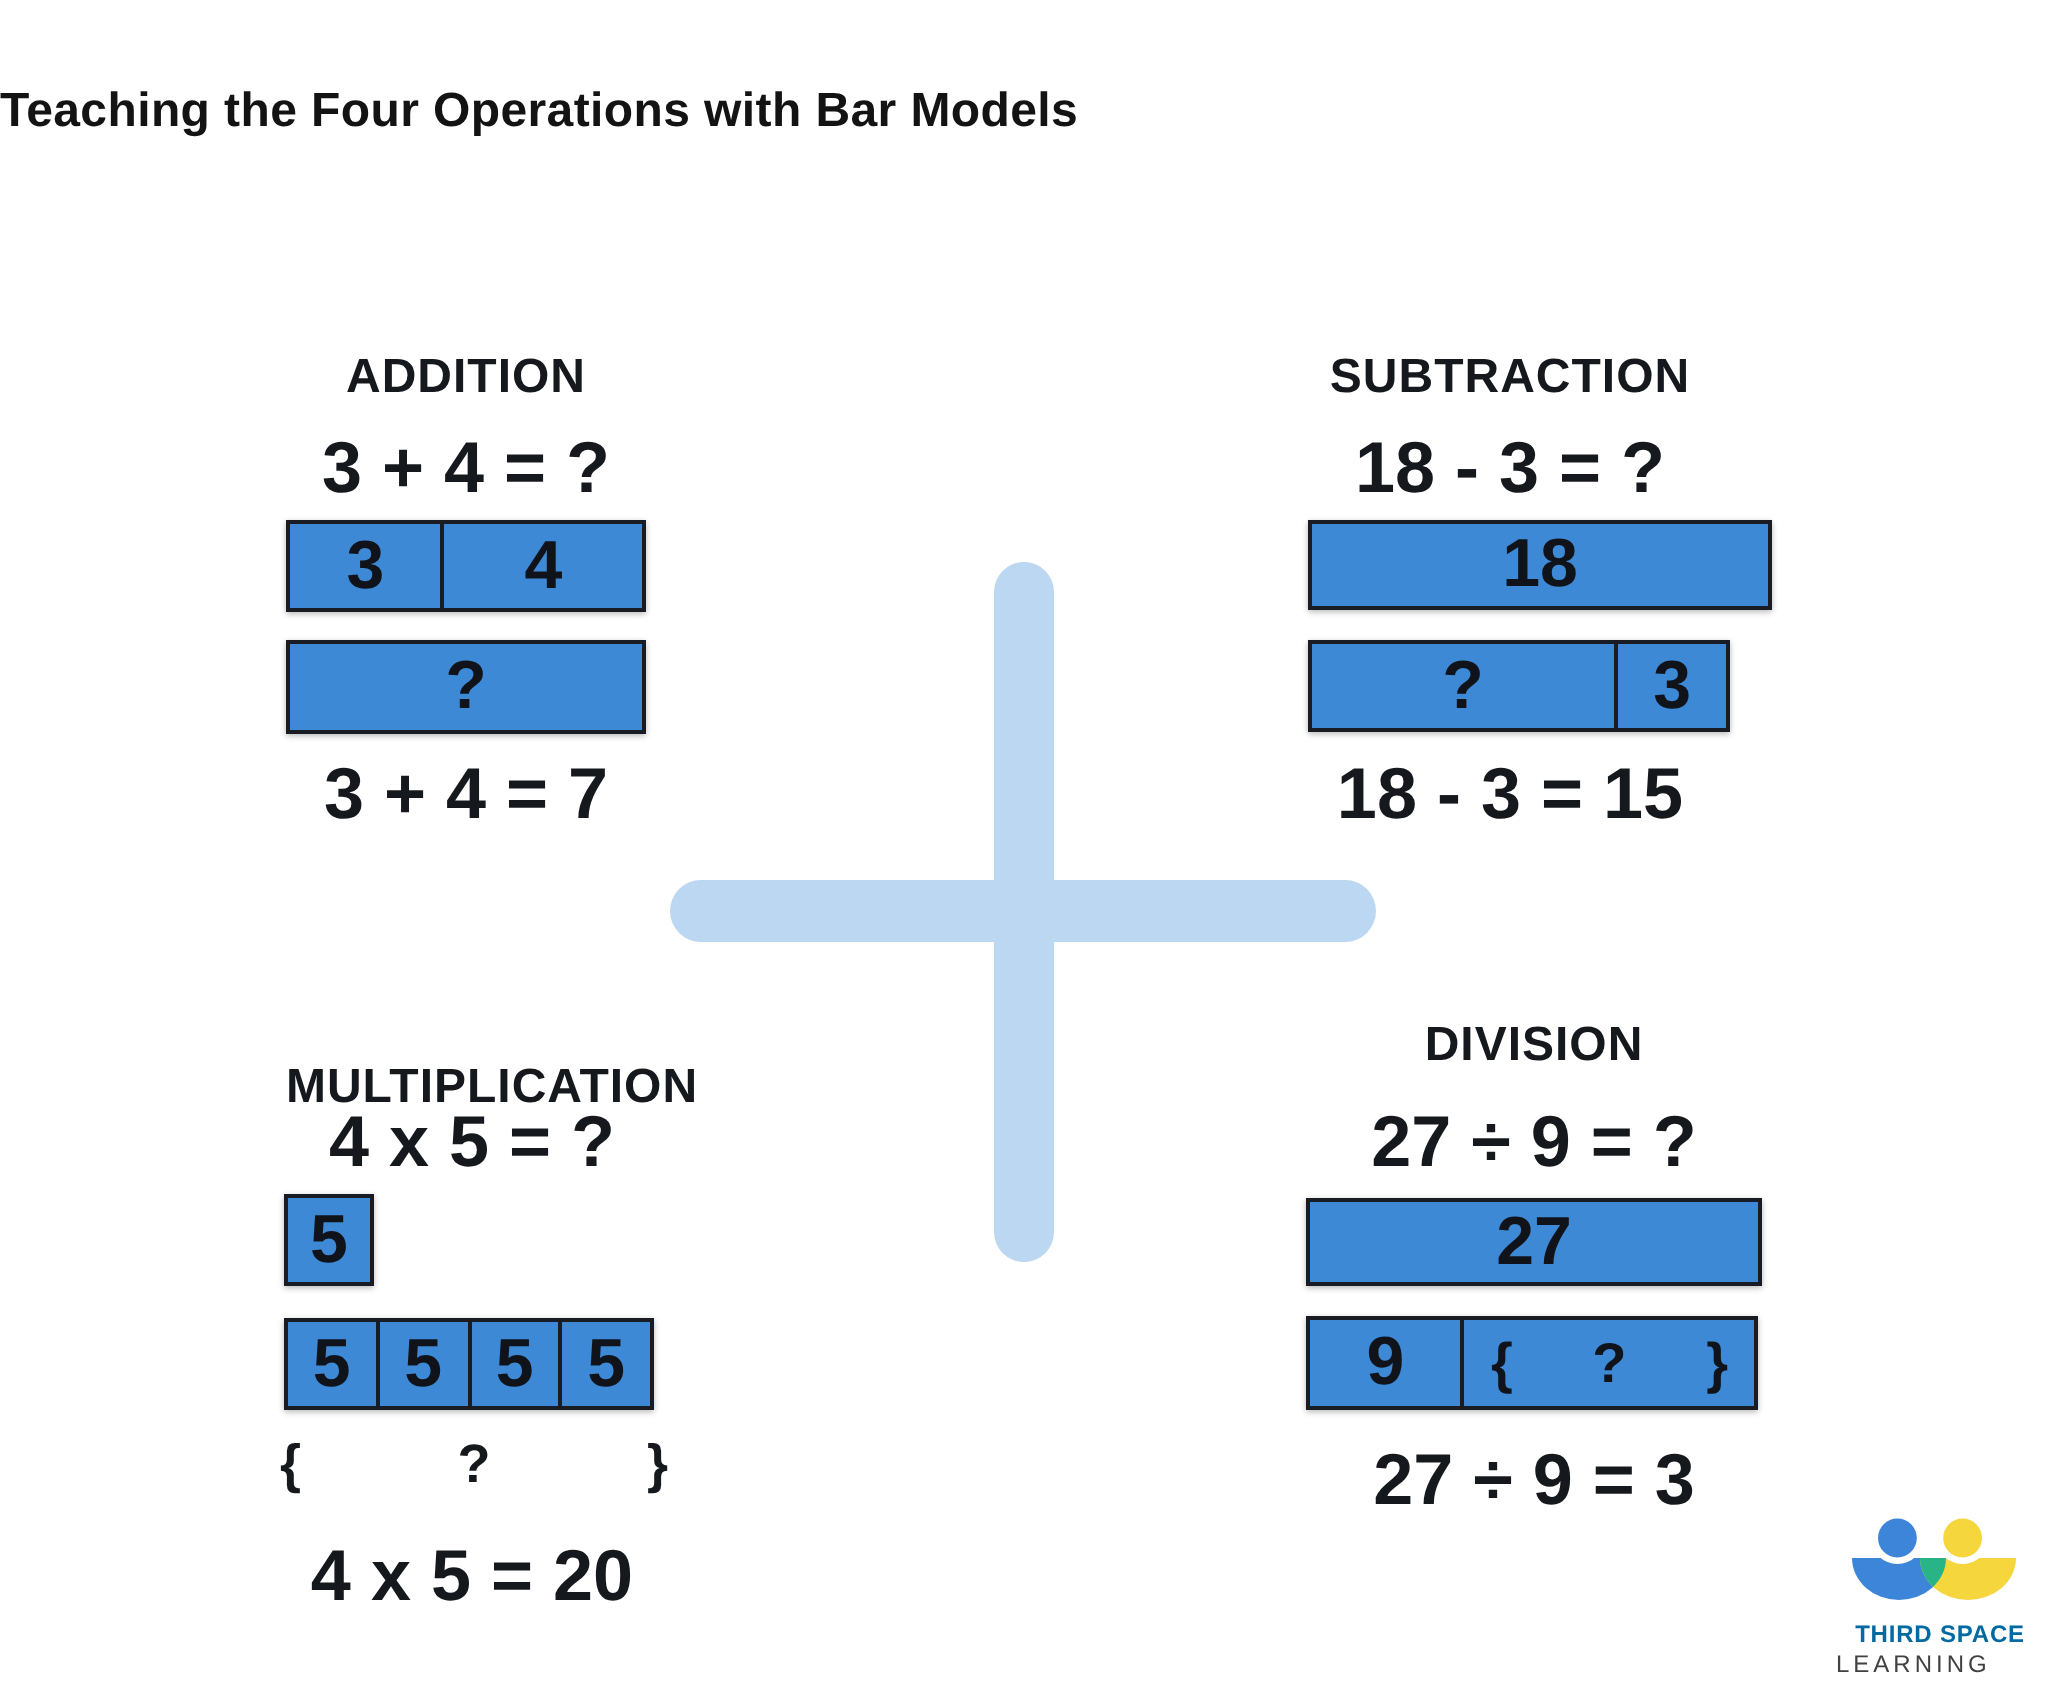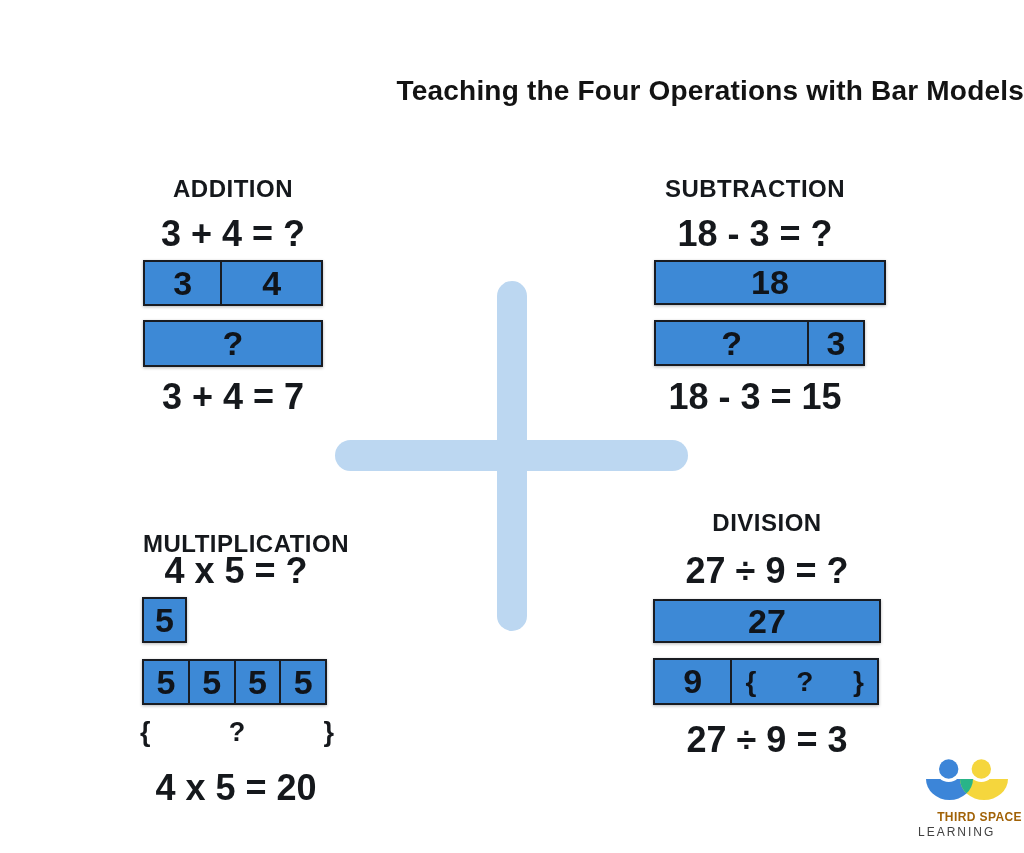--- a/index.html
+++ b/index.html
@@ -8,26 +8,25 @@
     width: 1024px;
     height: 853px;
     background: #ffffff;
     overflow: hidden;
     font-family: "Liberation Sans", "DejaVu Sans", sans-serif;
     color: #15181c;
   }
   .title {
     position: absolute;
     left: 0; right: 0; top: 42px;
-    text-align: right;
-    font-size: 28px;
+    text-align: left;
+    font-size: 24px;
     font-weight: 700;
     letter-spacing: 0.2px;
     color: #131313;
-    margin-top: 33px;
   }
   .txt {
     position: absolute;
     text-align: center;
     line-height: 1.1;
     color: #15181c;
     white-space: nowrap;
   }
   .heading  { font-size: 24px; font-weight: 700; letter-spacing: 0.5px; }
   .equation { font-size: 36px; font-weight: 700; }
@@ -70,25 +69,25 @@
     color: #15181c;
   }
   .plus-part {
     position: absolute;
     background: #BCD7F1;
     border-radius: 16px;
   }
   .logo-text1 {
     position: absolute;
     left: 918px; top: 810px; width: 104px;
-    text-align: right;
+    text-align: center;
     font-size: 12px;
     font-weight: 700;
     letter-spacing: 0.4px;
-    color: #a16207;
+    color: #0369a1;
     white-space: nowrap;
   }
   .logo-text2 {
     position: absolute;
     left: 918px; top: 825px; width: 104px;
     text-align: left;
     font-size: 12px;
     font-weight: 400;
     letter-spacing: 2px;
     color: #414141;

